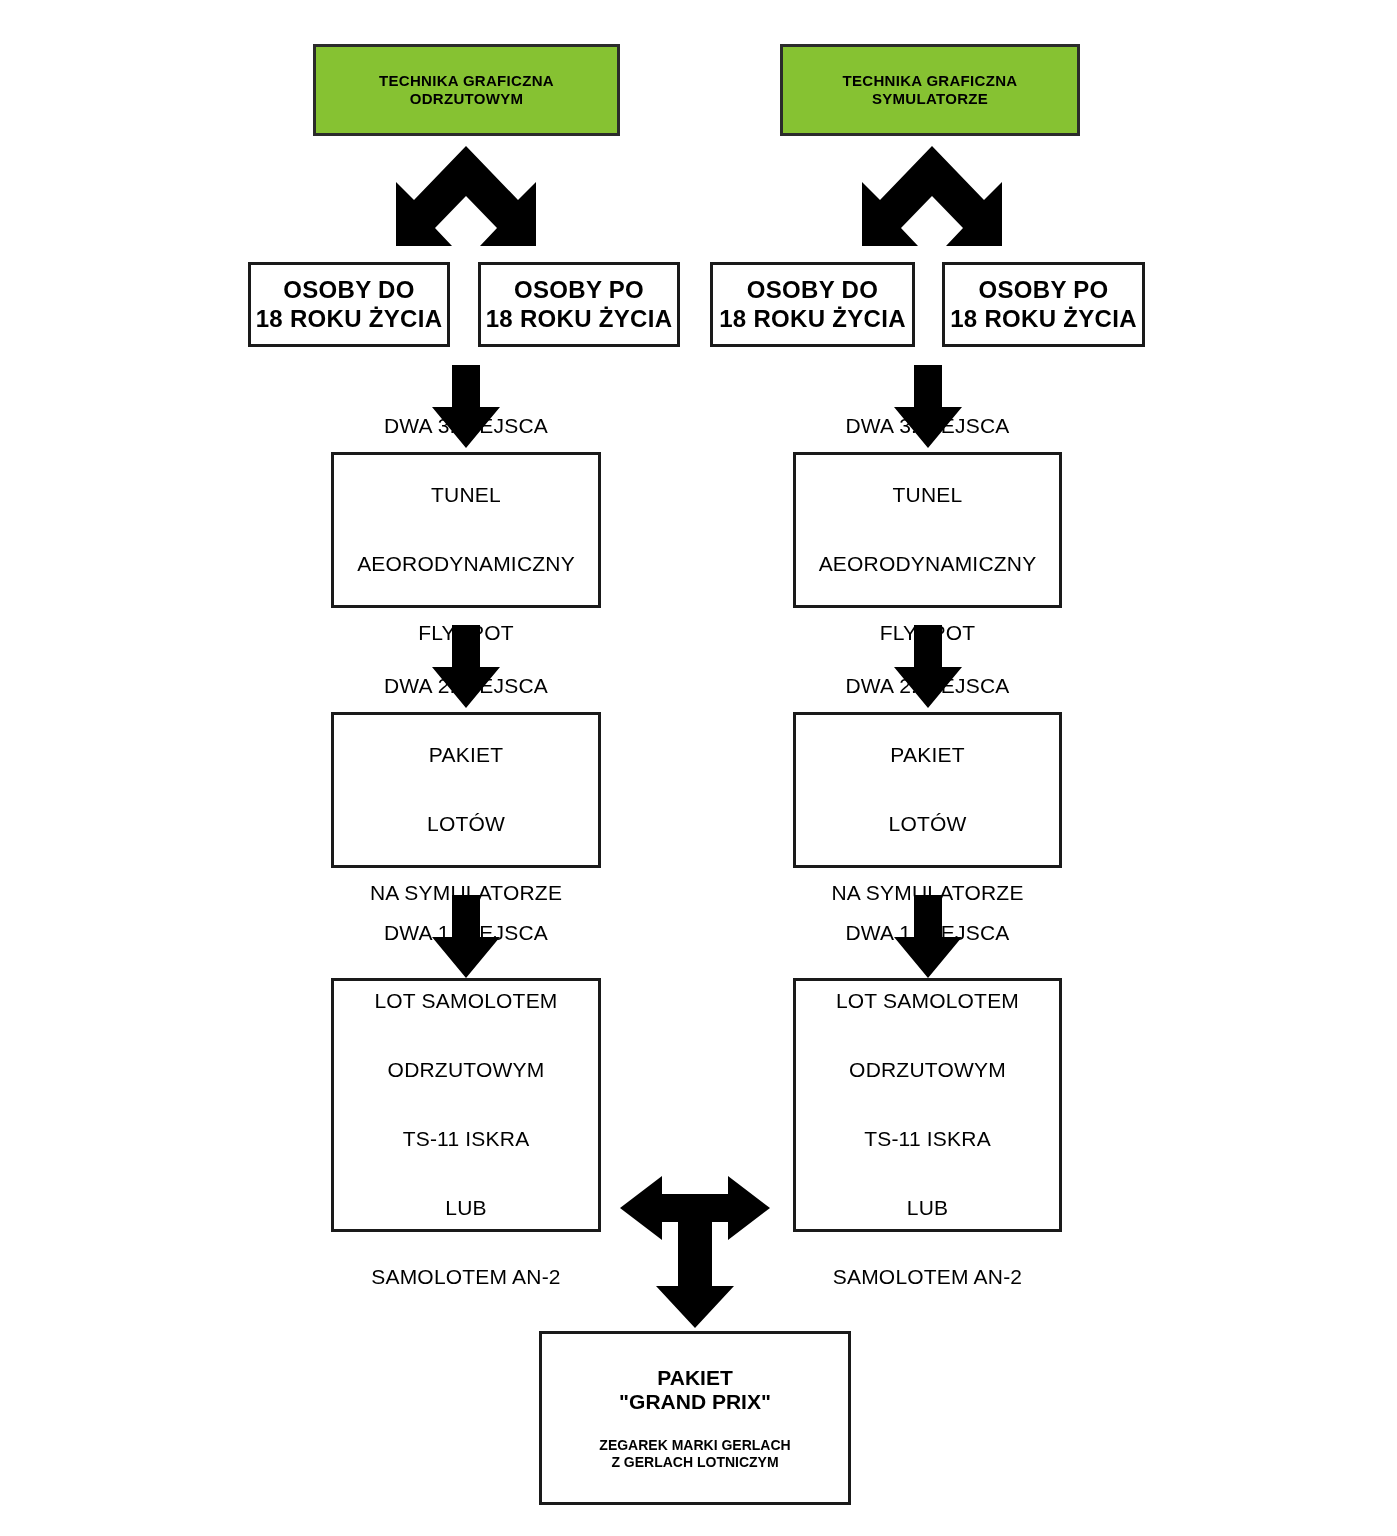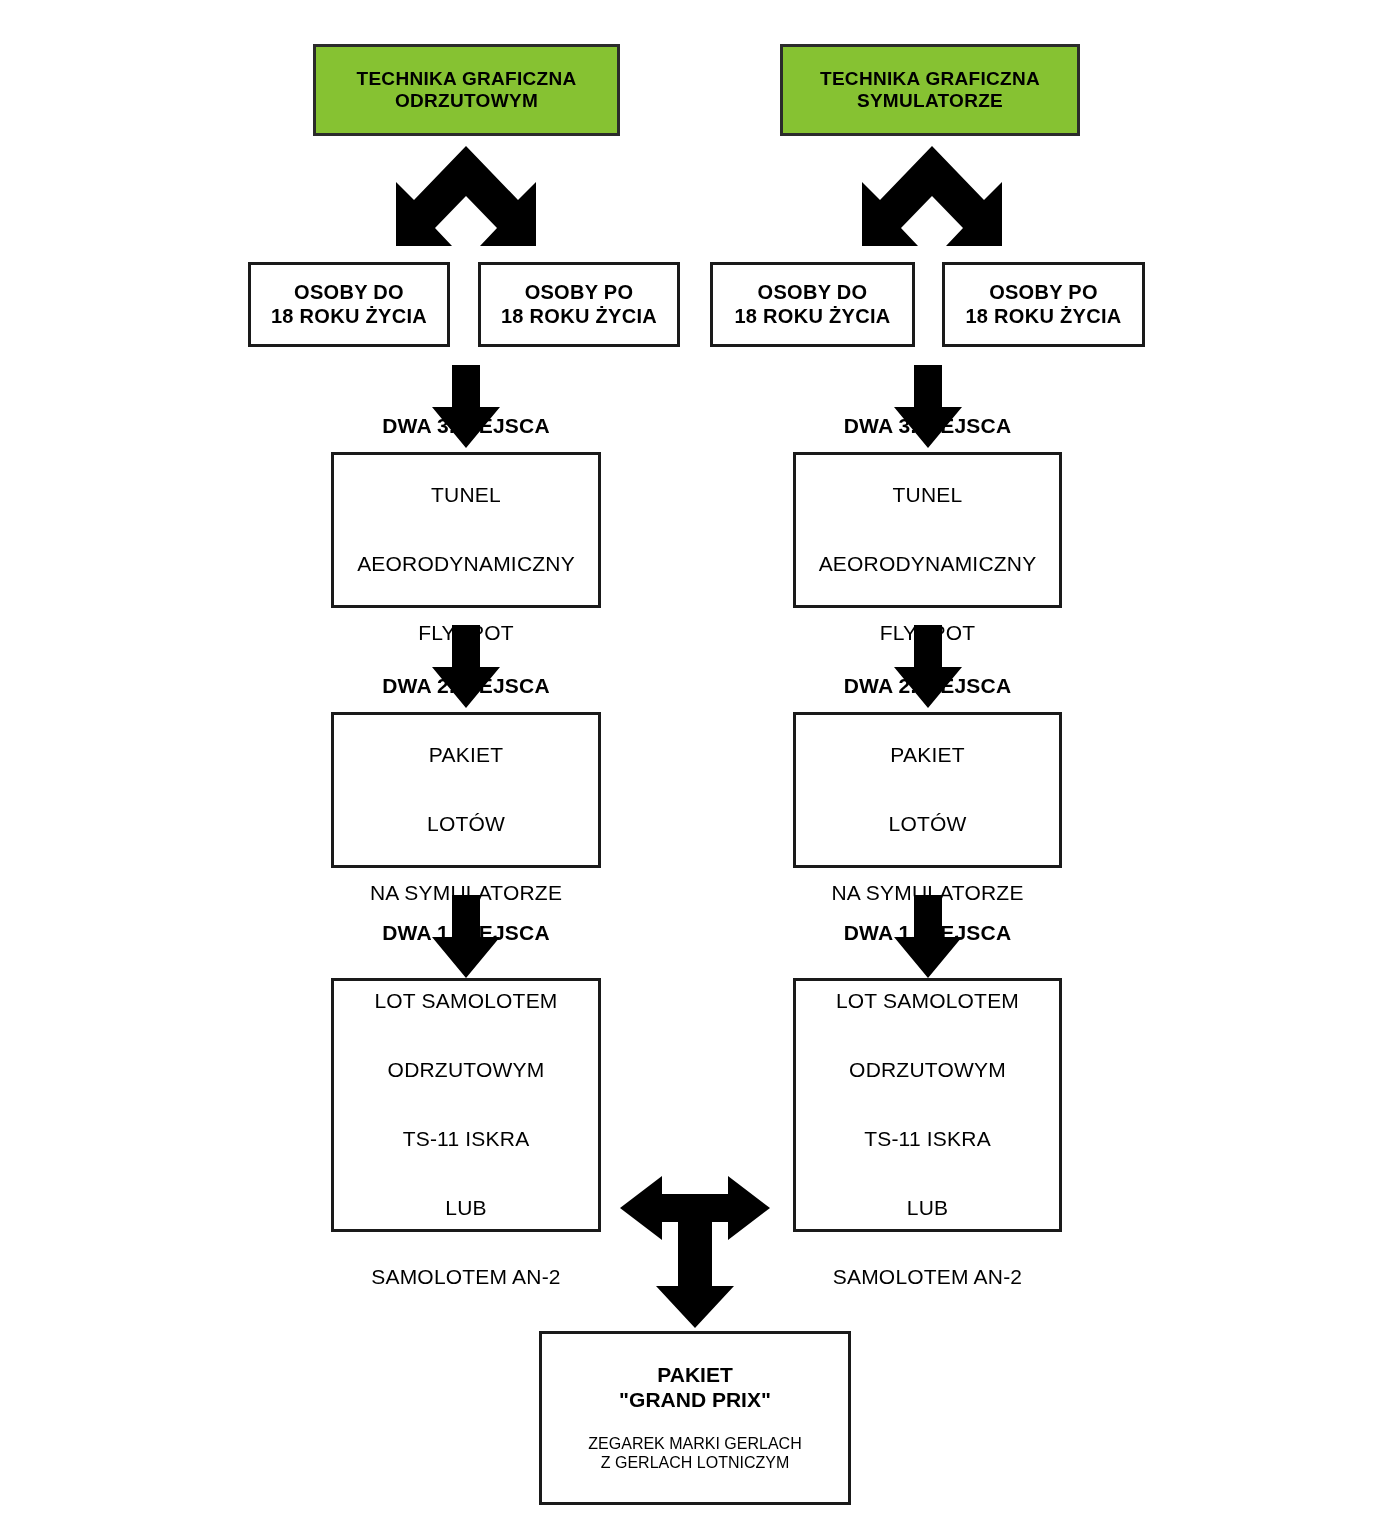--- a/index.html
+++ b/index.html
@@ -28,45 +28,45 @@
     align-items: center;
     justify-content: center;
     text-align: center;
     line-height: 1.18;
   }
   .node.green {
     background: #86c232;
     border: 3px solid #2b2b2b;
   }
   .title {
-    font-weight: bold;
+    font-weight: normal;
     letter-spacing: 0.2px;
   }
   .sub {
     font-weight: normal;
     letter-spacing: 0.2px;
     margin-top: 44px;
   }
   .hdr-title {
-    font-size: 19px;
+    font-size: 15px;
     font-weight: bold;
     letter-spacing: 0.3px;
   }
   .osoby-title {
-    font-size: 20px;
+    font-size: 24px;
     font-weight: bold;
     letter-spacing: 0.3px;
   }
   .prize-title {
     font-size: 21px;
     font-weight: bold;
   }
   .prize-sub {
-    font-size: 16px;
-    font-weight: normal;
+    font-size: 14px;
+    font-weight: bold;
   }
   .gap-sm { height: 22px; }
   .arrow {
     position: absolute;
     pointer-events: none;
   }
   .arrow svg { display: block; }
 </style>
 </head>
 <body>

